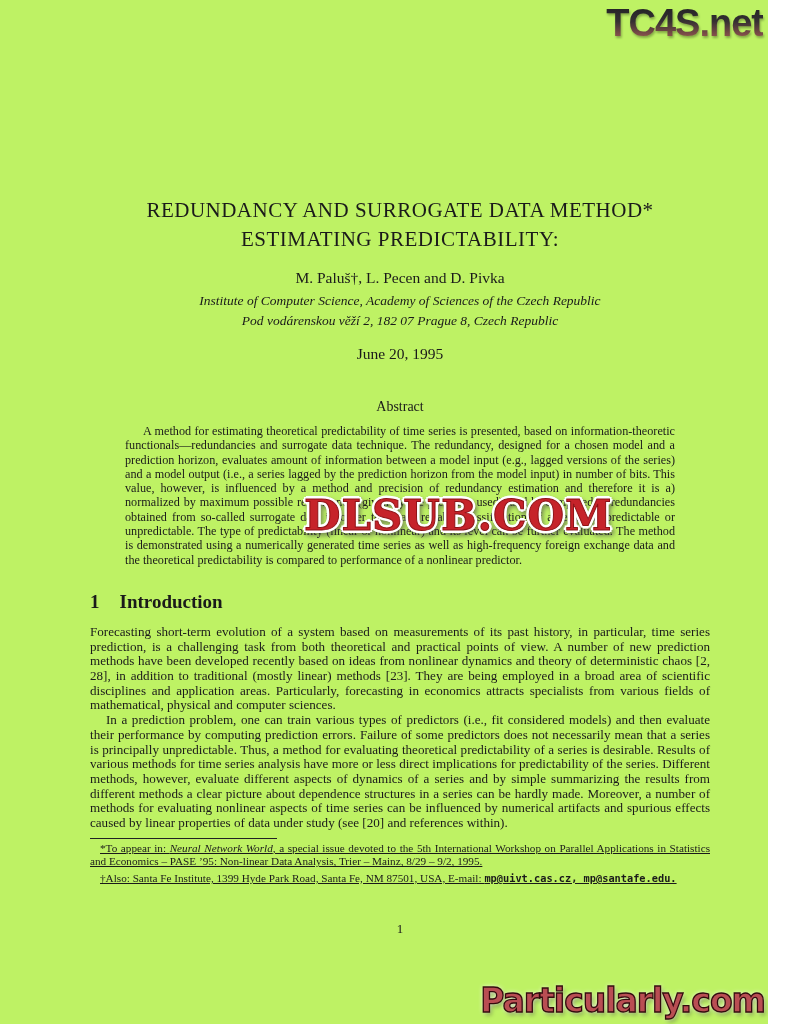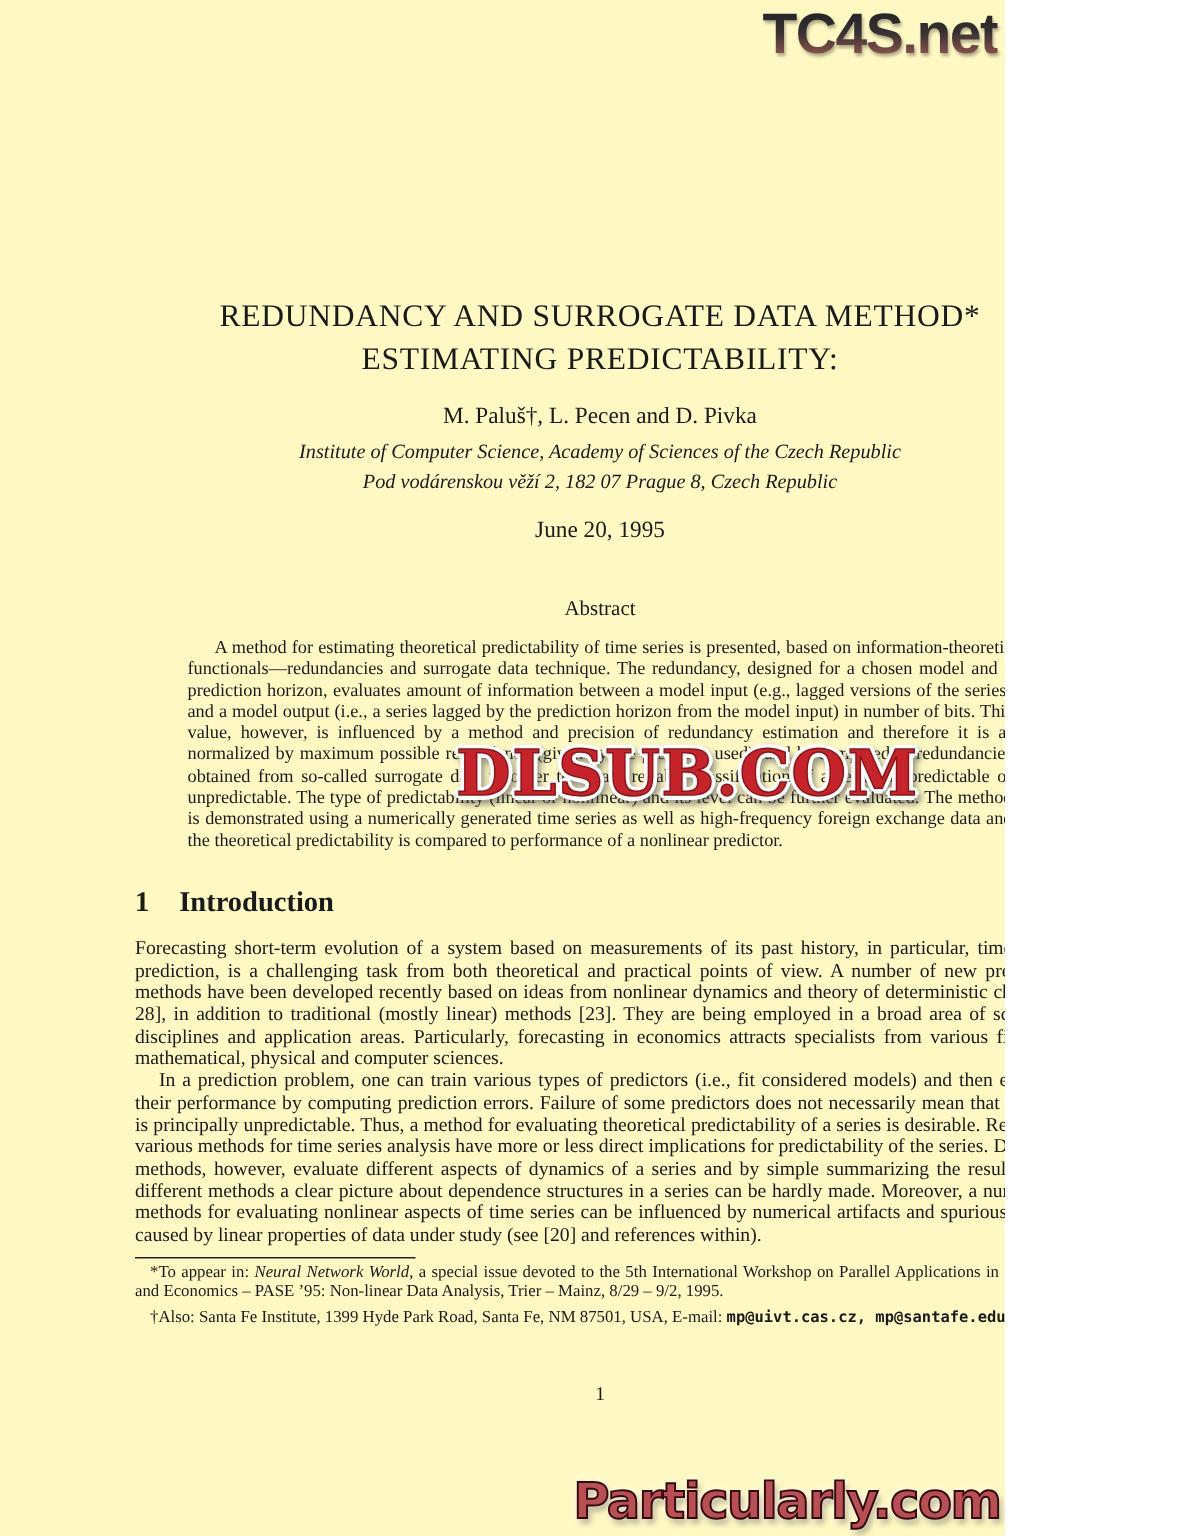--- a/index.html
+++ b/index.html
@@ -1,20 +1,20 @@
 <!DOCTYPE html>
 <html><head>
 <meta charset="utf-8">
 <style>
   html, body { margin: 0; padding: 0; background: #ffffff; }
   .page {
     position: relative;
-    width: 670px;
+    width: 768px;
     height: 1024px;
-    background: #fef9c3;
+    background: #bef264;
     overflow: hidden;
     font-family: "Liberation Serif", "DejaVu Serif", serif;
     color: #1a1a1a;
   }
 
   
   .wm-top {
     position: absolute;
     top: 2px;
     right: 5px;
@@ -131,20 +131,21 @@
     width: 187px;
     border-top: 1px solid #222;
     height: 0;
   }
   .fn {
     margin: 3px 0 0 0;
     font-size: 11.2px;
     line-height: 13.5px;
     text-align: justify;
     text-indent: 10px;
+    text-decoration: underline;
   }
   .fn .mono {
     font-family: "DejaVu Sans Mono", "Liberation Mono", monospace;
     font-weight: bold;
     font-size: 10.3px;
   }
   .pageno {
     margin-top: 36px;
     text-align: center;
     font-size: 13px;

